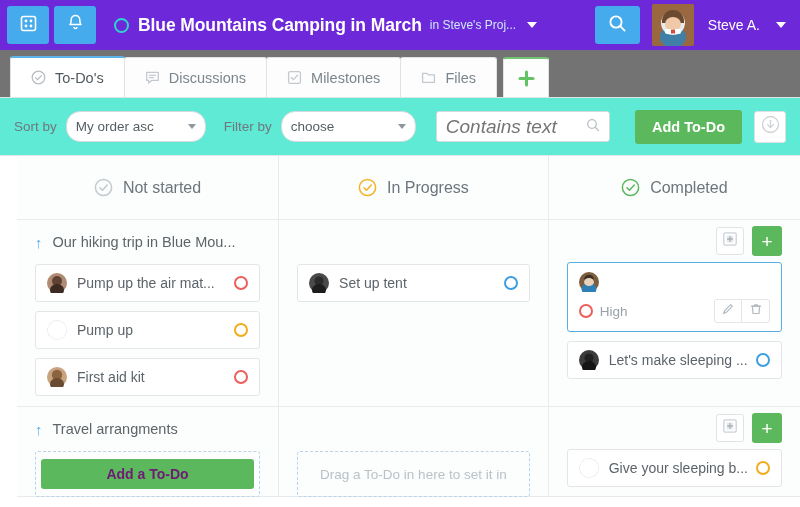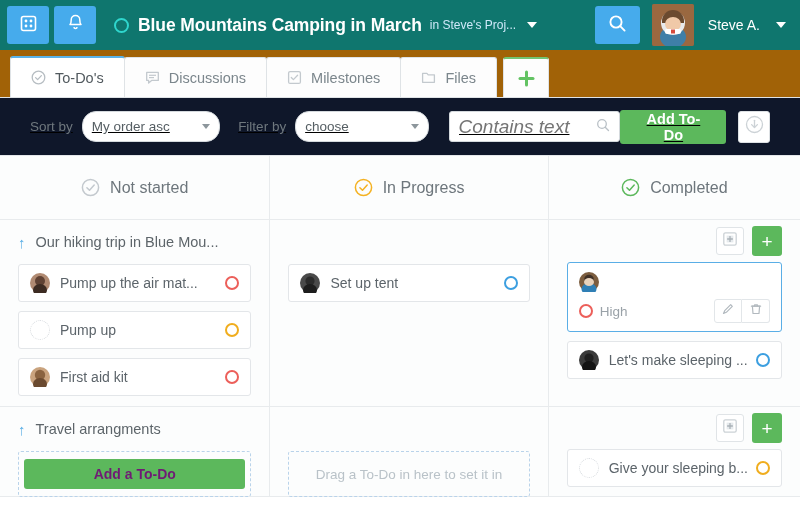--- a/index.html
+++ b/index.html
@@ -7,21 +7,21 @@
     width: 800px; height: 507px;
     overflow: hidden;
     background: #ffffff;
     font-family: "Liberation Sans", sans-serif;
     -webkit-font-smoothing: antialiased;
   }
 
   
   .header {
     height: 50px;
-    background: #0f766e;
+    background: #6d28d9;
     display: flex;
     align-items: stretch;
     position: relative;
   }
   .hdr-icon-btn {
     width: 42px;
     margin: 6px 0 6px 7px;
     background: #46abec;
     border-radius: 3px;
     display: flex; align-items: center; justify-content: center;
@@ -92,21 +92,21 @@
     border-left: 5px solid transparent;
     border-right: 5px solid transparent;
     border-top: 6px solid #ffffff;
     margin: 0 14px 0 16px;
     align-self: center;
   }
 
   
   .tabbar {
     height: 48px;
-    background: #a16207;
+    background: #737373;
     border-bottom: 1px solid #dfe3e6;
     display: flex;
     align-items: flex-end;
     padding-left: 10px;
   }
   .tab {
     height: 40px;
     display: flex; align-items: center;
     padding: 0 20px;
     border: 1px solid #dfe3e6;
@@ -137,24 +137,23 @@
     margin-left: 7px;
     border-radius: 3px 3px 0 0;
     cursor: pointer;
   }
 
   
   .toolbar {
     height: 58px;
     display: flex;
     align-items: center;
-    padding: 0 30px;
-    background: #0f172a;
+    padding: 0 14px;
+    background: #5eead4;
     border-bottom: 1px solid #e4e7ea;
-    text-decoration: underline;
   }
   .tb-label { color: #6f787e; font-size: 13.5px; margin-right: 9px; white-space: nowrap; }
   .select {
     height: 31px;
     border: 1px solid #d4d9dd;
     border-radius: 14px;
     background: #fff;
     display: flex; align-items: center;
     padding: 0 9px;
     color: #555e63;
@@ -207,21 +206,21 @@
     width: 32px; height: 32px;
     border: 1px solid #dde1e4;
     border-radius: 3px;
     margin-left: 12px;
     display: flex; align-items: center; justify-content: center;
     background: #fff;
     cursor: pointer;
   }
 
   
-  .board { display: flex; height: 341px; }
+  .board { display: flex; height: 341px; padding-left: 17px; }
   .col {
     position: relative;
     background: #fcfdfd;
   }
   .col-1 { width: 276px; }
   .col-2 { width: 286px; border-left: 1px solid #e8ebed; border-right: 1px solid #e8ebed; }
   .col-3 { flex: 1; }
   .col-head {
     height: 64px;
     display: flex;

